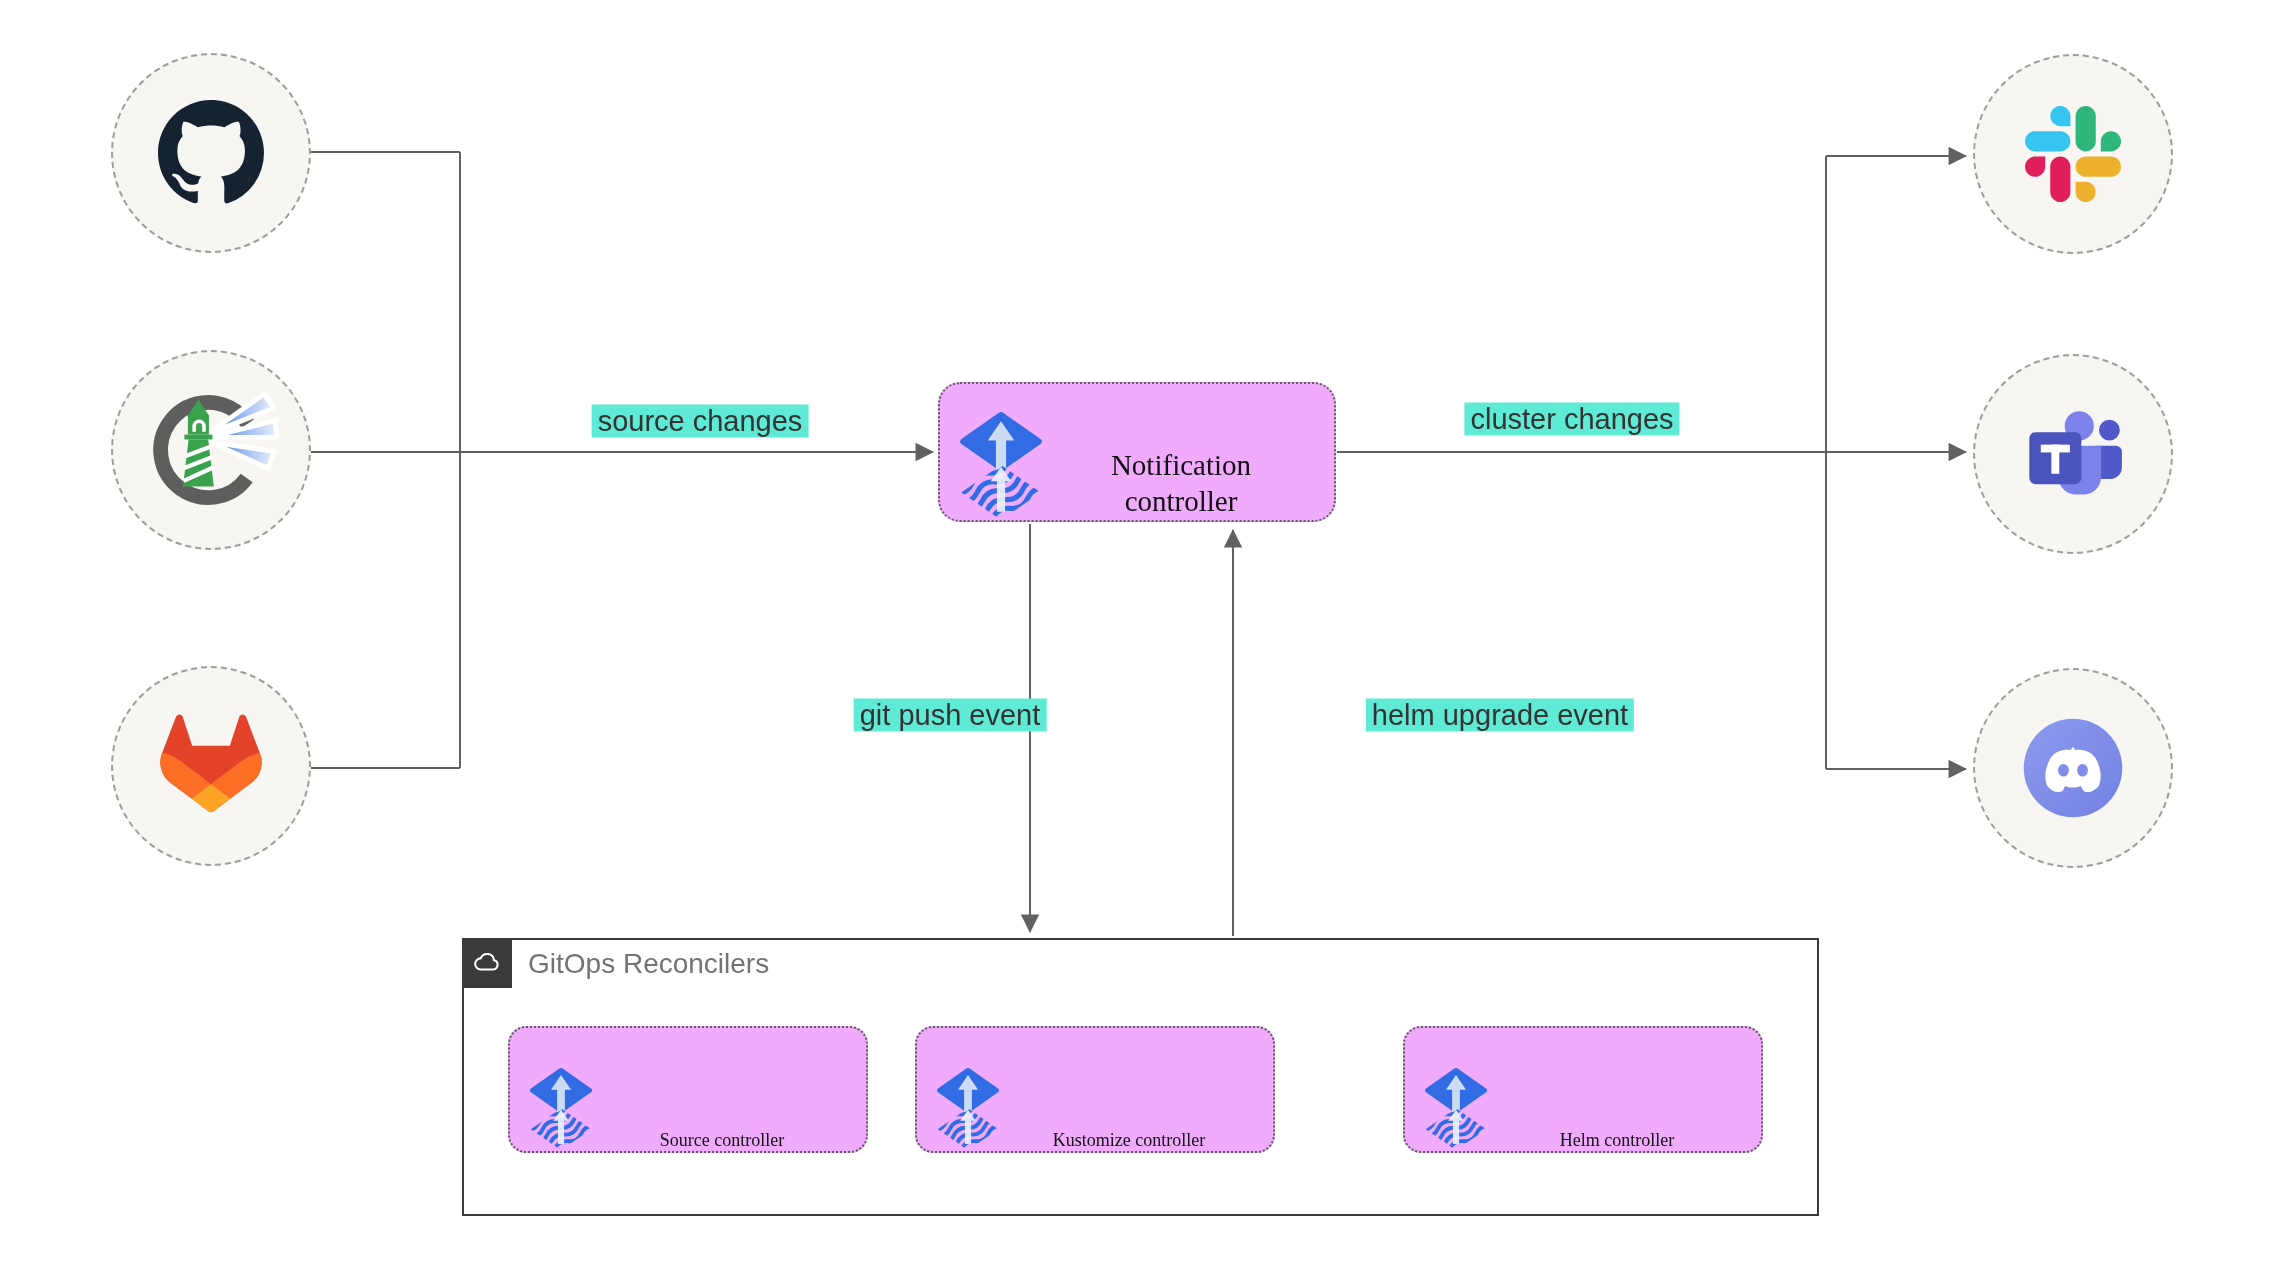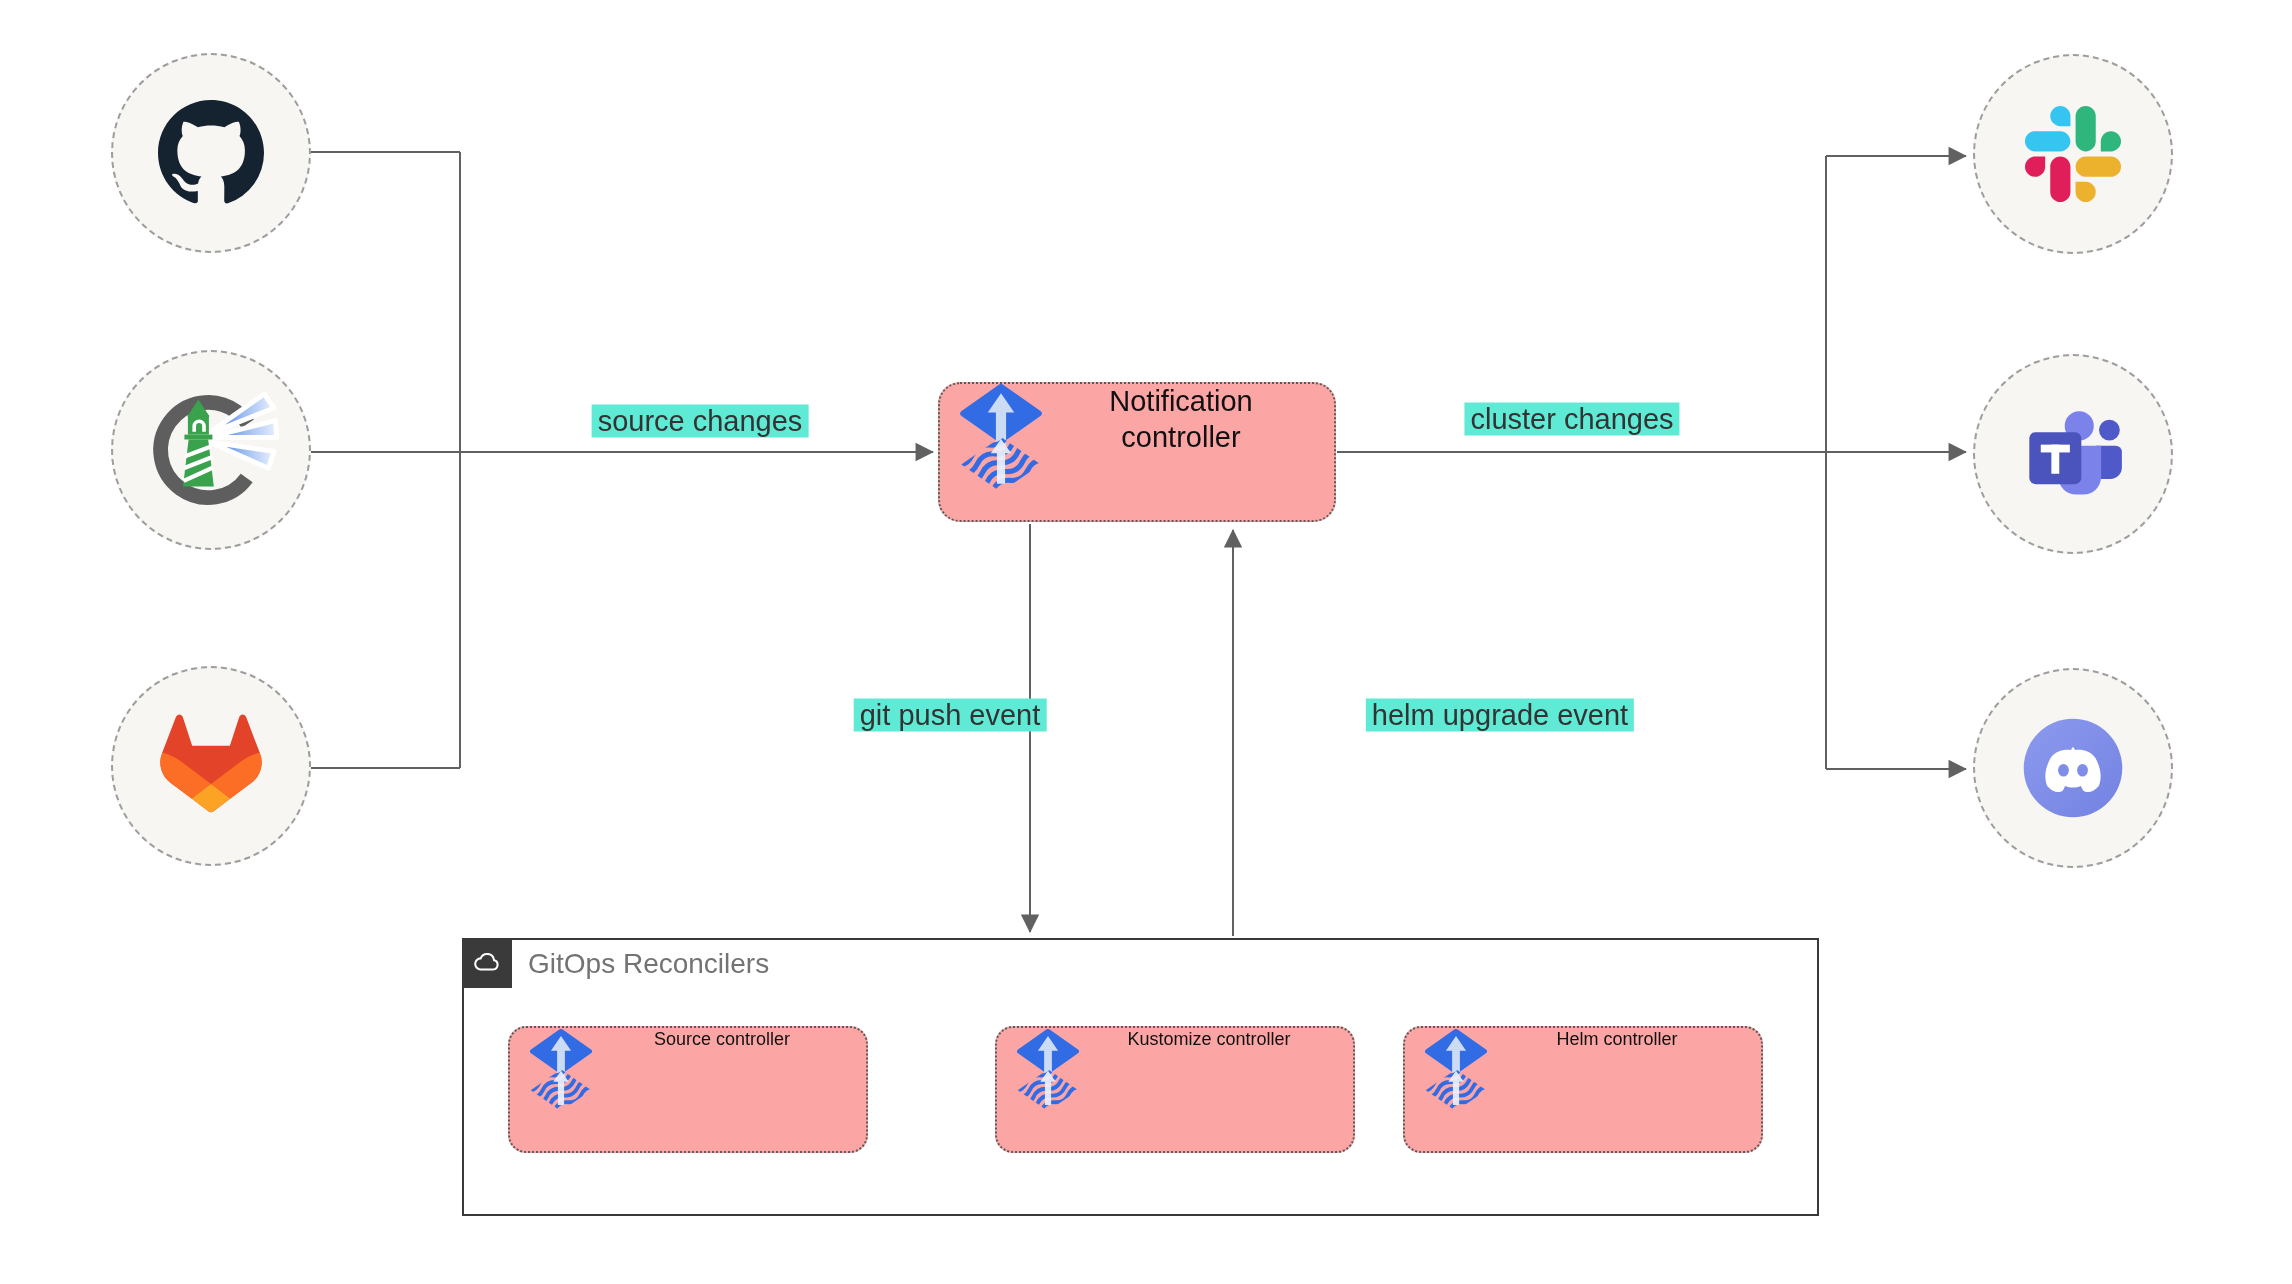--- a/index.html
+++ b/index.html
@@ -8,34 +8,34 @@
     font-family:"Liberation Sans","DejaVu Sans",sans-serif;color:#1a1a1a;
   }
   svg{display:block;}
   #wires{position:absolute;left:0;top:0;pointer-events:none;}
   .circle-node{
     position:absolute;width:200px;height:200px;border-radius:50%;
     background:#f7f6f2;border:2px dashed #9d9d9d;box-sizing:border-box;
     display:flex;align-items:center;justify-content:center;
   }
   .ctrl-box{
-    position:absolute;box-sizing:border-box;background:#fca5a5;
+    position:absolute;box-sizing:border-box;background:#f0abfc;
     border:2px dotted #5a5a5a;border-radius:18px;
-    display:flex;align-items:flex-start;padding:0 14px 0 20px;
+    display:flex;align-items:flex-end;padding:0 14px 0 20px;font-family:Liberation Serif, serif;
   }
   .ctrl-box .label{
     flex:1;text-align:center;font-size:18px;line-height:1.24;color:#111;
     display:flex;align-items:center;justify-content:center;
   }
   .ctrl-box .label span{display:inline-block;max-width:180px;}
   #notification-box{left:938px;top:382px;width:398px;height:140px;border-radius:22px;}
   #notification-box .label{font-size:29px;}
   #notification-box .label span{max-width:210px;}
   #source-box{left:508px;top:1026px;width:360px;height:127px;}
-  #kustomize-box{left:995px;top:1026px;width:360px;height:127px;}
+  #kustomize-box{left:915px;top:1026px;width:360px;height:127px;}
   #helm-box{left:1403px;top:1026px;width:360px;height:127px;}
   #group-box{
     position:absolute;left:462px;top:938px;width:1357px;height:278px;
     box-sizing:border-box;border:2px solid #3a3a3a;background:#ffffff;
   }
   #group-badge{
     position:absolute;left:-2px;top:-2px;width:50px;height:50px;background:#3a3a3a;
     display:flex;align-items:center;justify-content:center;
   }
   #group-title{

